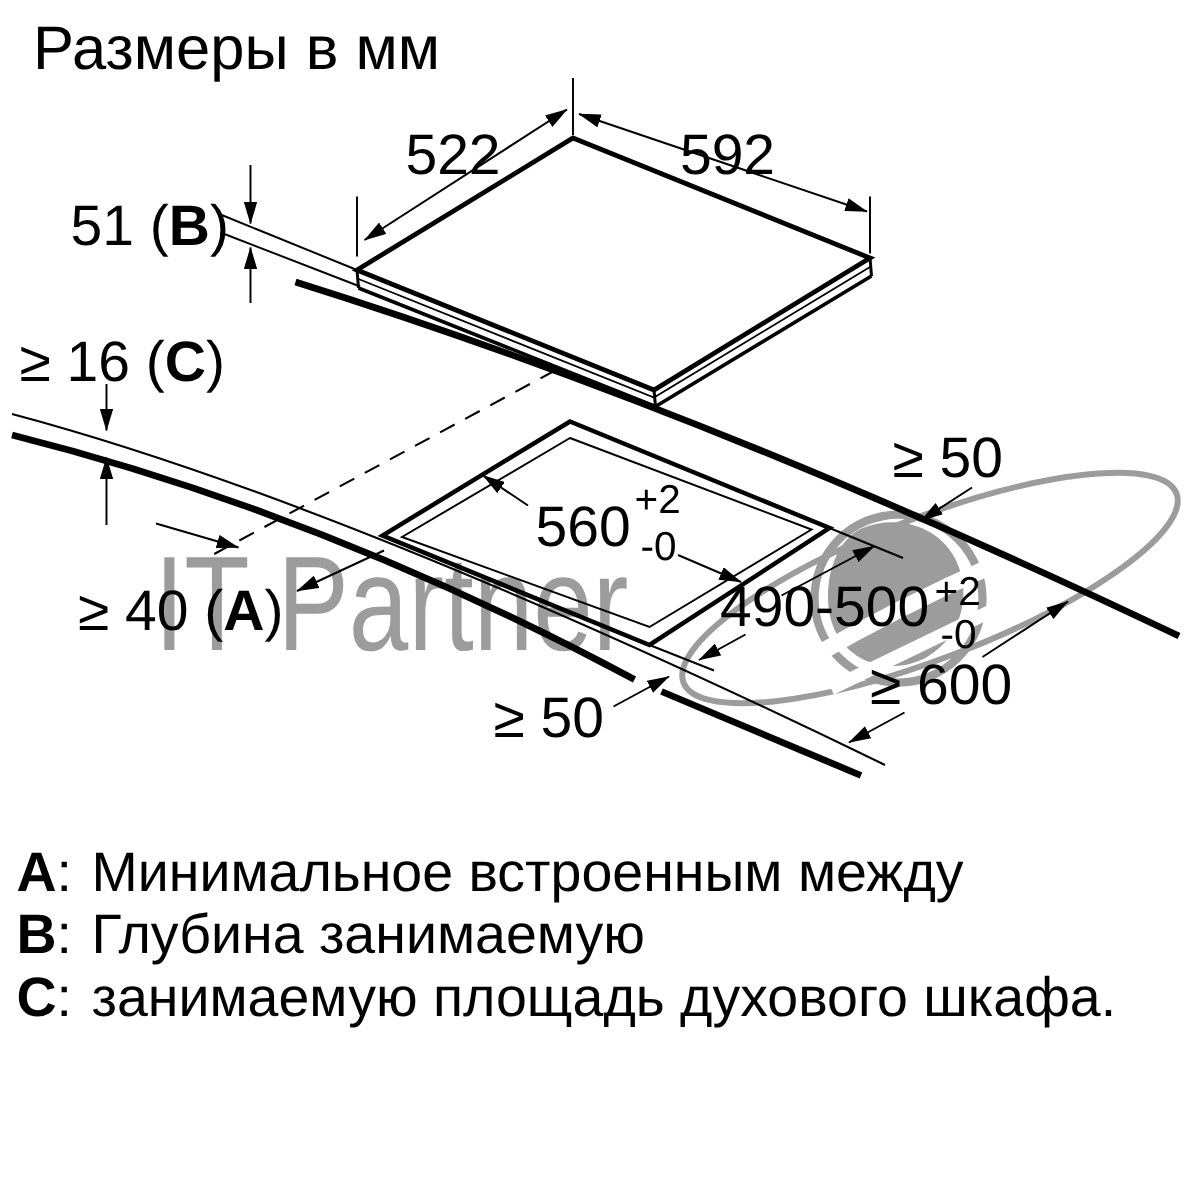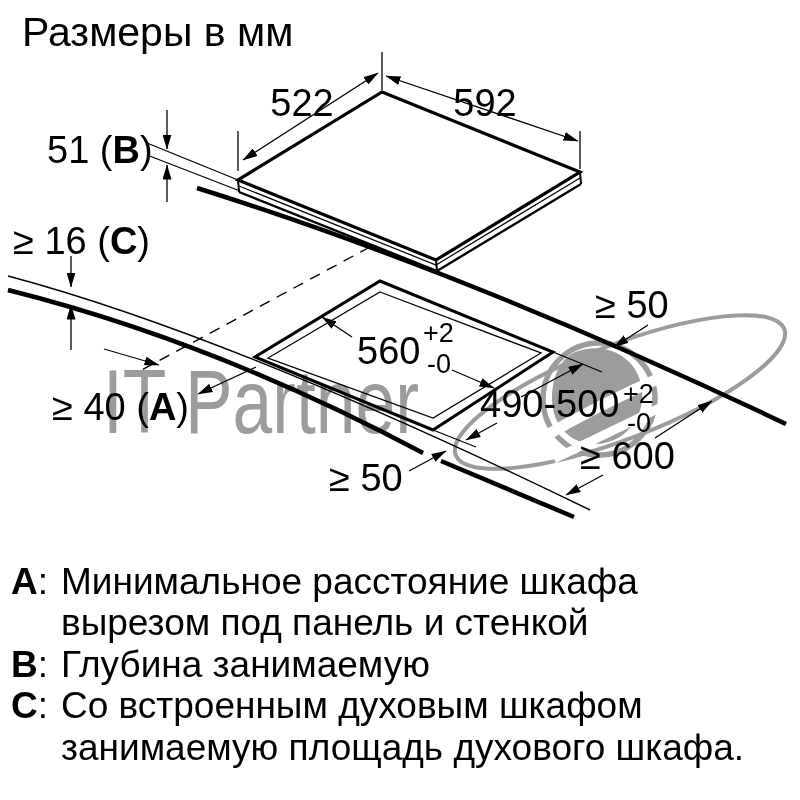--- a/index.html
+++ b/index.html
@@ -115,31 +115,27 @@
     <text class="toltext" x="627" y="432">-0</text>
 
     <text class="dimtext" x="595" y="318">≥ 50</text>
     <text class="dimtext" x="580" y="469">≥ 600</text>
     <text class="dimtext" x="329" y="491">≥ 50</text>
   </svg>
 
   <div class="legend">
     <div class="lline">
       <span class="lab"><b>A</b><span>:</span></span>
-      <span>Минимальное расстояние шкафа</span>
-    </div>
-    <div class="lline">
-      <span>вырезом под панель и стенкой</span>
+      <span>Минимальное встроенным между</span>
     </div>
     <div class="lline">
       <span class="lab"><b>B</b><span>:</span></span>
       <span>Глубина занимаемую</span>
     </div>
     <div class="lline">
       <span class="lab"><b>C</b><span>:</span></span>
-      <span>Со встроенным духовым шкафом</span>
     </div>
     <div class="lline">
       <span>занимаемую площадь духового шкафа.</span>
     </div>
   </div>
 
 </div>
 
 </body></html>

